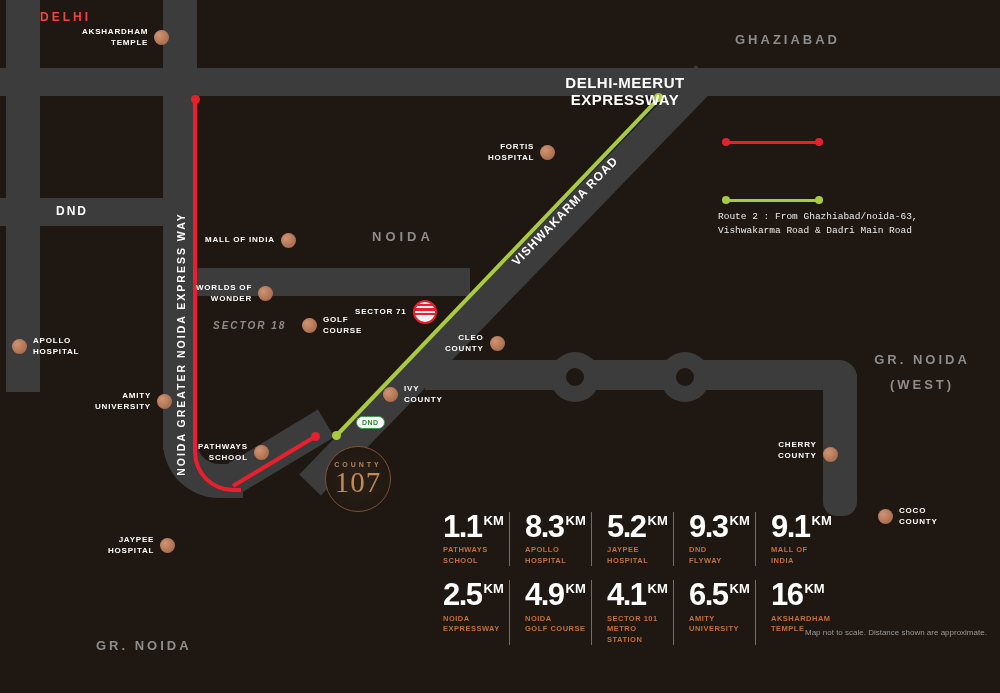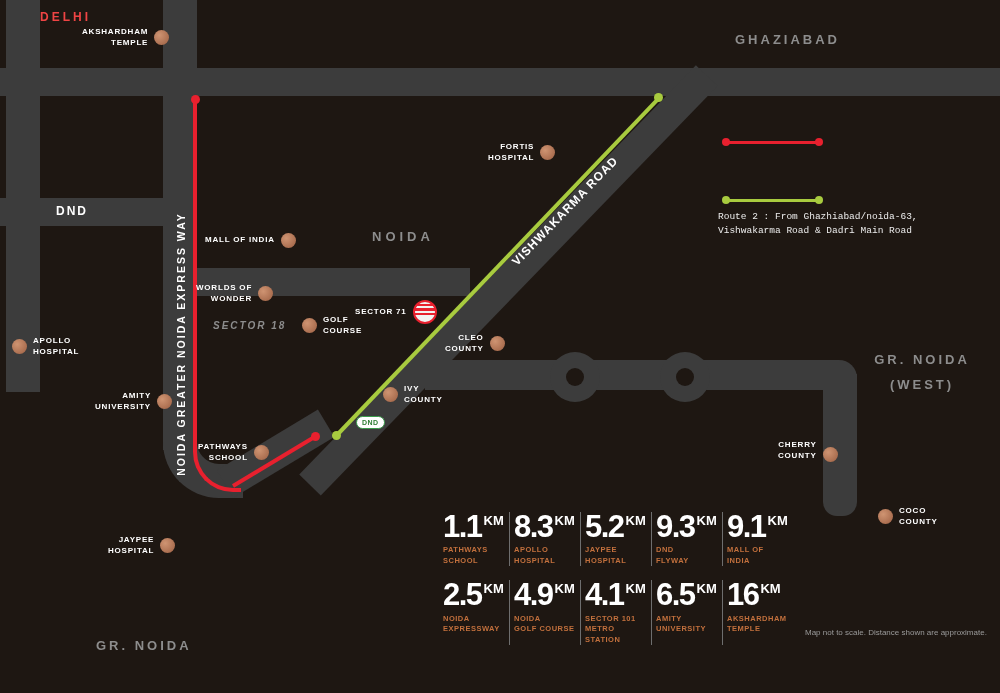--- a/index.html
+++ b/index.html
@@ -34,21 +34,21 @@
   .roadlabel{position:absolute;color:#ffffff;font-weight:bold;z-index:4;}
   .logo{position:absolute;width:64px;height:64px;border-radius:50%;z-index:5;
     border:1px solid #7d5134;background:radial-gradient(circle,#2b2117 0%,#201811 75%);
     display:flex;flex-direction:column;align-items:center;justify-content:center;}
   .logo-word{font-size:7px;letter-spacing:3px;color:#b9835d;font-weight:bold;}
   .logo-number{font-family:"Liberation Serif", serif;font-size:29px;color:#c08a5f;line-height:1;letter-spacing:1px;}
   .legend-line{position:absolute;width:90px;height:3px;z-index:4;}
   .legend-dot{position:absolute;width:8px;height:8px;border-radius:50%;z-index:4;}
   .legend-text{position:absolute;font-size:9.5px;color:#ececec;line-height:1.5;z-index:4;}
   .distances{position:absolute;z-index:5;}
-  .dist-row{display:flex;}
+  .dist-row{display:flex;gap:11px;}
   .dist-row + .dist-row{margin-top:14px;}
   .dist-cell{width:62px;padding-right:4px;margin-right:4px;border-right:1px solid #6e6e6e;}
   .dist-cell:last-child{border-right:none;}
   .dist-top{display:flex;align-items:flex-start;}
   .dist-num{font-size:31px;font-weight:bold;color:#ffffff;letter-spacing:-1.5px;line-height:0.95;}
   .dist-unit{font-size:13px;font-weight:bold;color:#ffffff;margin-left:2px;margin-top:1px;}
   .dist-label{font-size:7.5px;font-weight:bold;color:#c2703d;letter-spacing:0.5px;line-height:1.4;margin-top:4px;white-space:pre-line;}
   .disclaimer{position:absolute;font-size:8px;color:#9a9a9a;z-index:4;}
 </style>
 </head>
@@ -84,20 +84,21 @@
   <div class="route-dot green" style="left:332px;top:431px;"></div>
 
   <div class="region white" style="left:40px;top:10px;font-size:12px;">DELHI</div>
   <div class="region" style="left:735px;top:32px;">GHAZIABAD</div>
   <div class="region" style="left:372px;top:229px;font-size:13px;letter-spacing:4px;">NOIDA</div>
   <div class="region" style="left:213px;top:320px;font-size:10px;letter-spacing:2px;font-style:italic;">SECTOR 18</div>
   <div class="region" style="left:872px;top:348px;width:100px;text-align:center;line-height:1.9;">GR. NOIDA
 (WEST)</div>
   <div class="region" style="left:96px;top:638px;">GR. NOIDA</div>
 
+  <div class="roadlabel" style="left:515px;top:74px;width:220px;text-align:center;font-size:15px;letter-spacing:0.5px;">DELHI-MEERUT EXPRESSWAY</div>
   <div class="roadlabel" style="left:56px;top:204px;font-size:12px;letter-spacing:2px;">DND</div>
   <div class="roadlabel" style="left:475px;top:204px;width:180px;text-align:center;font-size:12px;letter-spacing:1px;transform:rotate(-46deg);">VISHWAKARMA ROAD</div>
   <div class="roadlabel" style="left:46px;top:338px;width:270px;text-align:center;font-size:10.5px;letter-spacing:2px;transform:rotate(-90deg);">NOIDA GREATER NOIDA EXPRESS WAY</div>
 
   <div class="lm" style="left:82px;top:27px;">
     <div class="lm-label r">AKSHARDHAM
 TEMPLE</div>
     <div class="dot"></div>
   </div>
   <div class="lm" style="left:488px;top:142px;">
@@ -158,20 +159,24 @@
 COUNTY</div>
     <div class="dot"></div>
   </div>
   <div class="lm" style="left:878px;top:506px;">
     <div class="dot"></div>
     <div class="lm-label">COCO
 COUNTY</div>
   </div>
 
   <div class="badge-dnd" style="left:356px;top:416px;">DND</div>
+  <div class="logo" style="left:325px;top:446px;">
+    <div class="logo-word">COUNTY</div>
+    <div class="logo-number">107</div>
+  </div>
 
   <div class="legend-line red" style="left:728px;top:141px;"></div>
   <div class="legend-dot red" style="left:722px;top:138px;"></div>
   <div class="legend-dot red" style="left:815px;top:138px;"></div>
   <div class="legend-line green" style="left:728px;top:199px;"></div>
   <div class="legend-dot green" style="left:722px;top:196px;"></div>
   <div class="legend-dot green" style="left:815px;top:196px;"></div>
   <div class="legend-text" style="left:718px;top:210px;font-family:Liberation Mono, monospace;">
     <div>Route 2 : From Ghazhiabad/noida-63,</div>
     <div>Vishwakarma Road &amp; Dadri Main Road</div>

